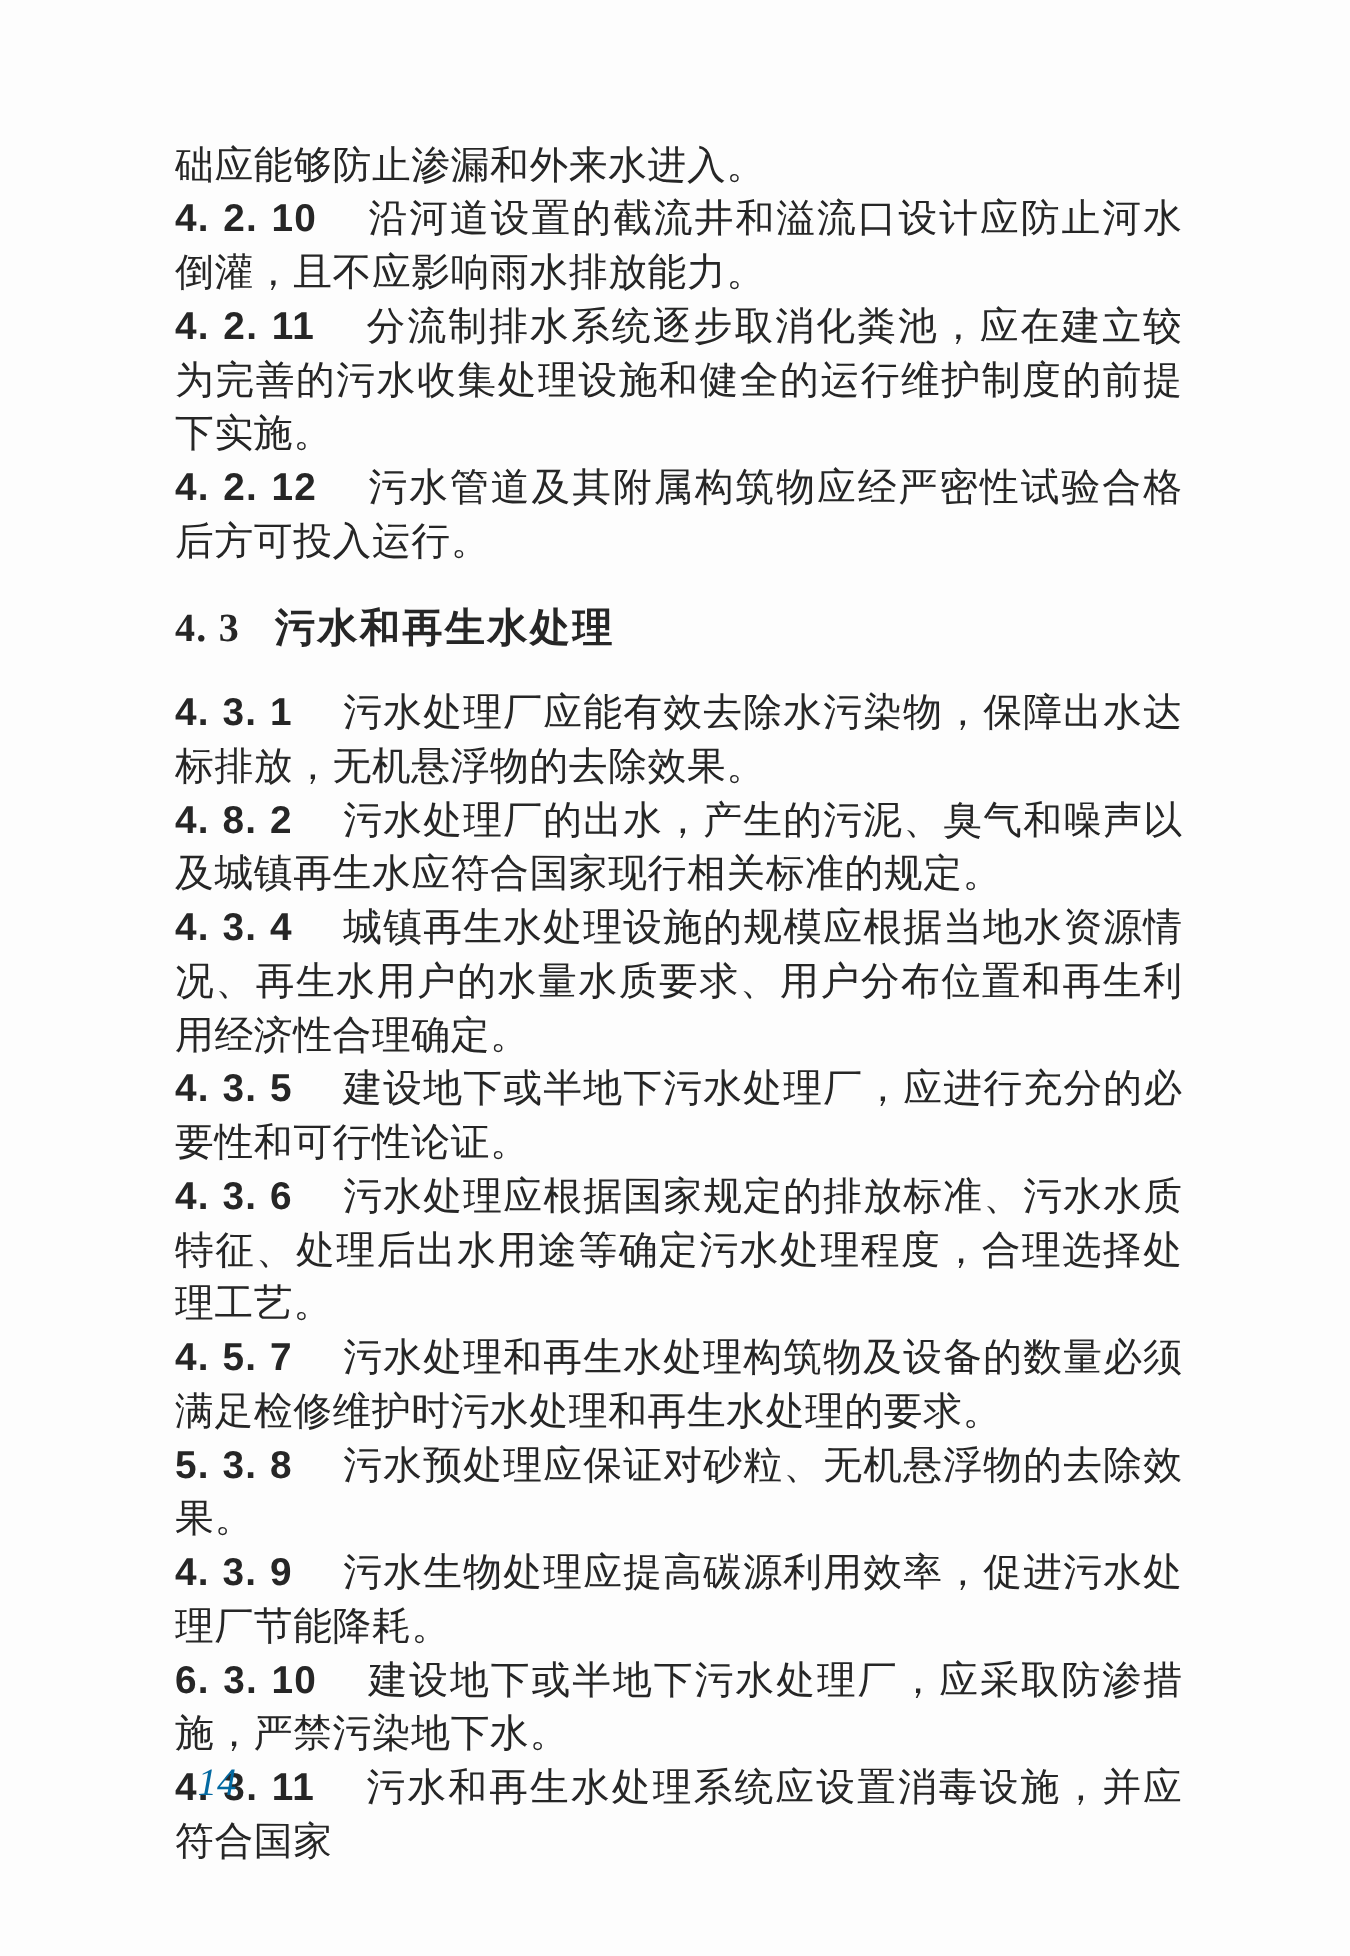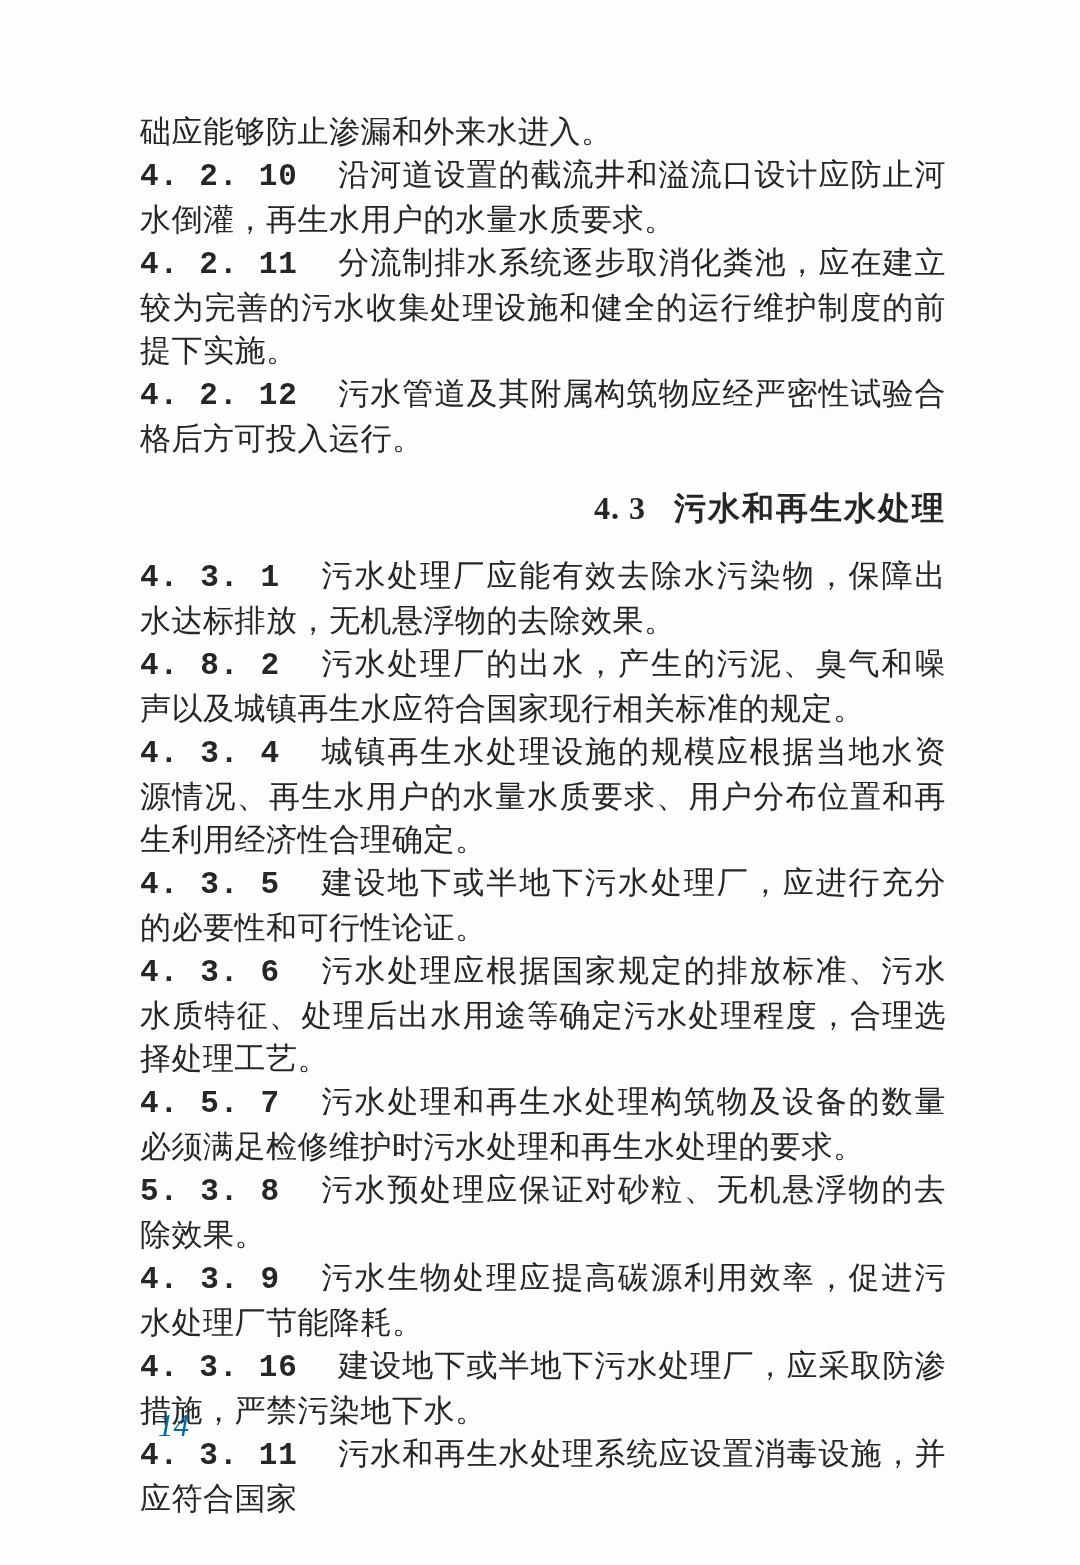--- a/index.html
+++ b/index.html
@@ -29,28 +29,28 @@
     line-height: 43px;
     text-align: justify;
     text-justify: inter-ideograph;
     letter-spacing: 0.5px;
   }
   .clause {
     margin: 0;
   }
   .clause-num {
     font-weight: bold;
-    font-family: Liberation Mono, monospace;
+    font-family: Liberation Sans, sans-serif;
     margin-right: 40px;
     letter-spacing: 1px;
     white-space: nowrap;
   }
   .section-heading {
     margin: 26px 0 24px 0;
-    text-align: right;
+    text-align: left;
     font-weight: bold;
     font-size: 32px;
     line-height: 44px;
   }
   .heading-num {
     font-family: "Liberation Serif", "DejaVu Serif", serif;
     letter-spacing: 1px;
     margin-right: 28px;
   }
   .heading-title {
@@ -69,21 +69,21 @@
 </style>
 </head>
 <body>
 
 <div class="page">
 
   <div class="text-block">
 
     <p class="clause"><span>础应能够防止渗漏和外来水进入。</span></p>
 
-    <p class="clause"><span class="clause-num">4. 2. 10</span><span>沿河道设置的截流井和溢流口设计应防止河水倒灌，再生水用户的水量水质要求。</span></p>
+    <p class="clause"><span class="clause-num">4. 2. 10</span><span>沿河道设置的截流井和溢流口设计应防止河水倒灌，且不应影响雨水排放能力。</span></p>
 
     <p class="clause"><span class="clause-num">4. 2. 11</span><span>分流制排水系统逐步取消化粪池，应在建立较为完善的污水收集处理设施和健全的运行维护制度的前提下实施。</span></p>
 
     <p class="clause"><span class="clause-num">4. 2. 12</span><span>污水管道及其附属构筑物应经严密性试验合格后方可投入运行。</span></p>
 
     <h2 class="section-heading"><span class="heading-num">4. 3</span><span class="heading-title">污水和再生水处理</span></h2>
 
     <p class="clause"><span class="clause-num">4. 3. 1</span><span>污水处理厂应能有效去除水污染物，保障出水达标排放，无机悬浮物的去除效果。</span></p>
 
     <p class="clause"><span class="clause-num">4. 8. 2</span><span>污水处理厂的出水，产生的污泥、臭气和噪声以及城镇再生水应符合国家现行相关标准的规定。</span></p>
@@ -94,21 +94,21 @@
     <p class="clause"><span class="clause-num">4. 3. 5</span><span>建设地下或半地下污水处理厂，应进行充分的必要性和可行性论证。</span></p>
 
     <p class="clause"><span class="clause-num">4. 3. 6</span><span>污水处理应根据国家规定的排放标准、污水水质特征、处理后出水用途等确定污水处理程度，合理选择处理工艺。</span></p>
 
     <p class="clause"><span class="clause-num">4. 5. 7</span><span>污水处理和再生水处理构筑物及设备的数量必须满足检修维护时污水处理和再生水处理的要求。</span></p>
 
     <p class="clause"><span class="clause-num">5. 3. 8</span><span>污水预处理应保证对砂粒、无机悬浮物的去除效果。</span></p>
 
     <p class="clause"><span class="clause-num">4. 3. 9</span><span>污水生物处理应提高碳源利用效率，促进污水处理厂节能降耗。</span></p>
 
-    <p class="clause"><span class="clause-num">4. 3. 16</span><span>建设地下或半地下污水处理厂，应采取防渗措施，严禁污染地下水。</span></p>
+    <p class="clause"><span class="clause-num">6. 3. 10</span><span>建设地下或半地下污水处理厂，应采取防渗措施，严禁污染地下水。</span></p>
 
     <p class="clause"><span class="clause-num">4. 3. 11</span><span>污水和再生水处理系统应设置消毒设施，并应符合国家</span></p>
 
   </div>
 
   <div class="page-number">14</div>
 
 </div>
 
 </body></html>

